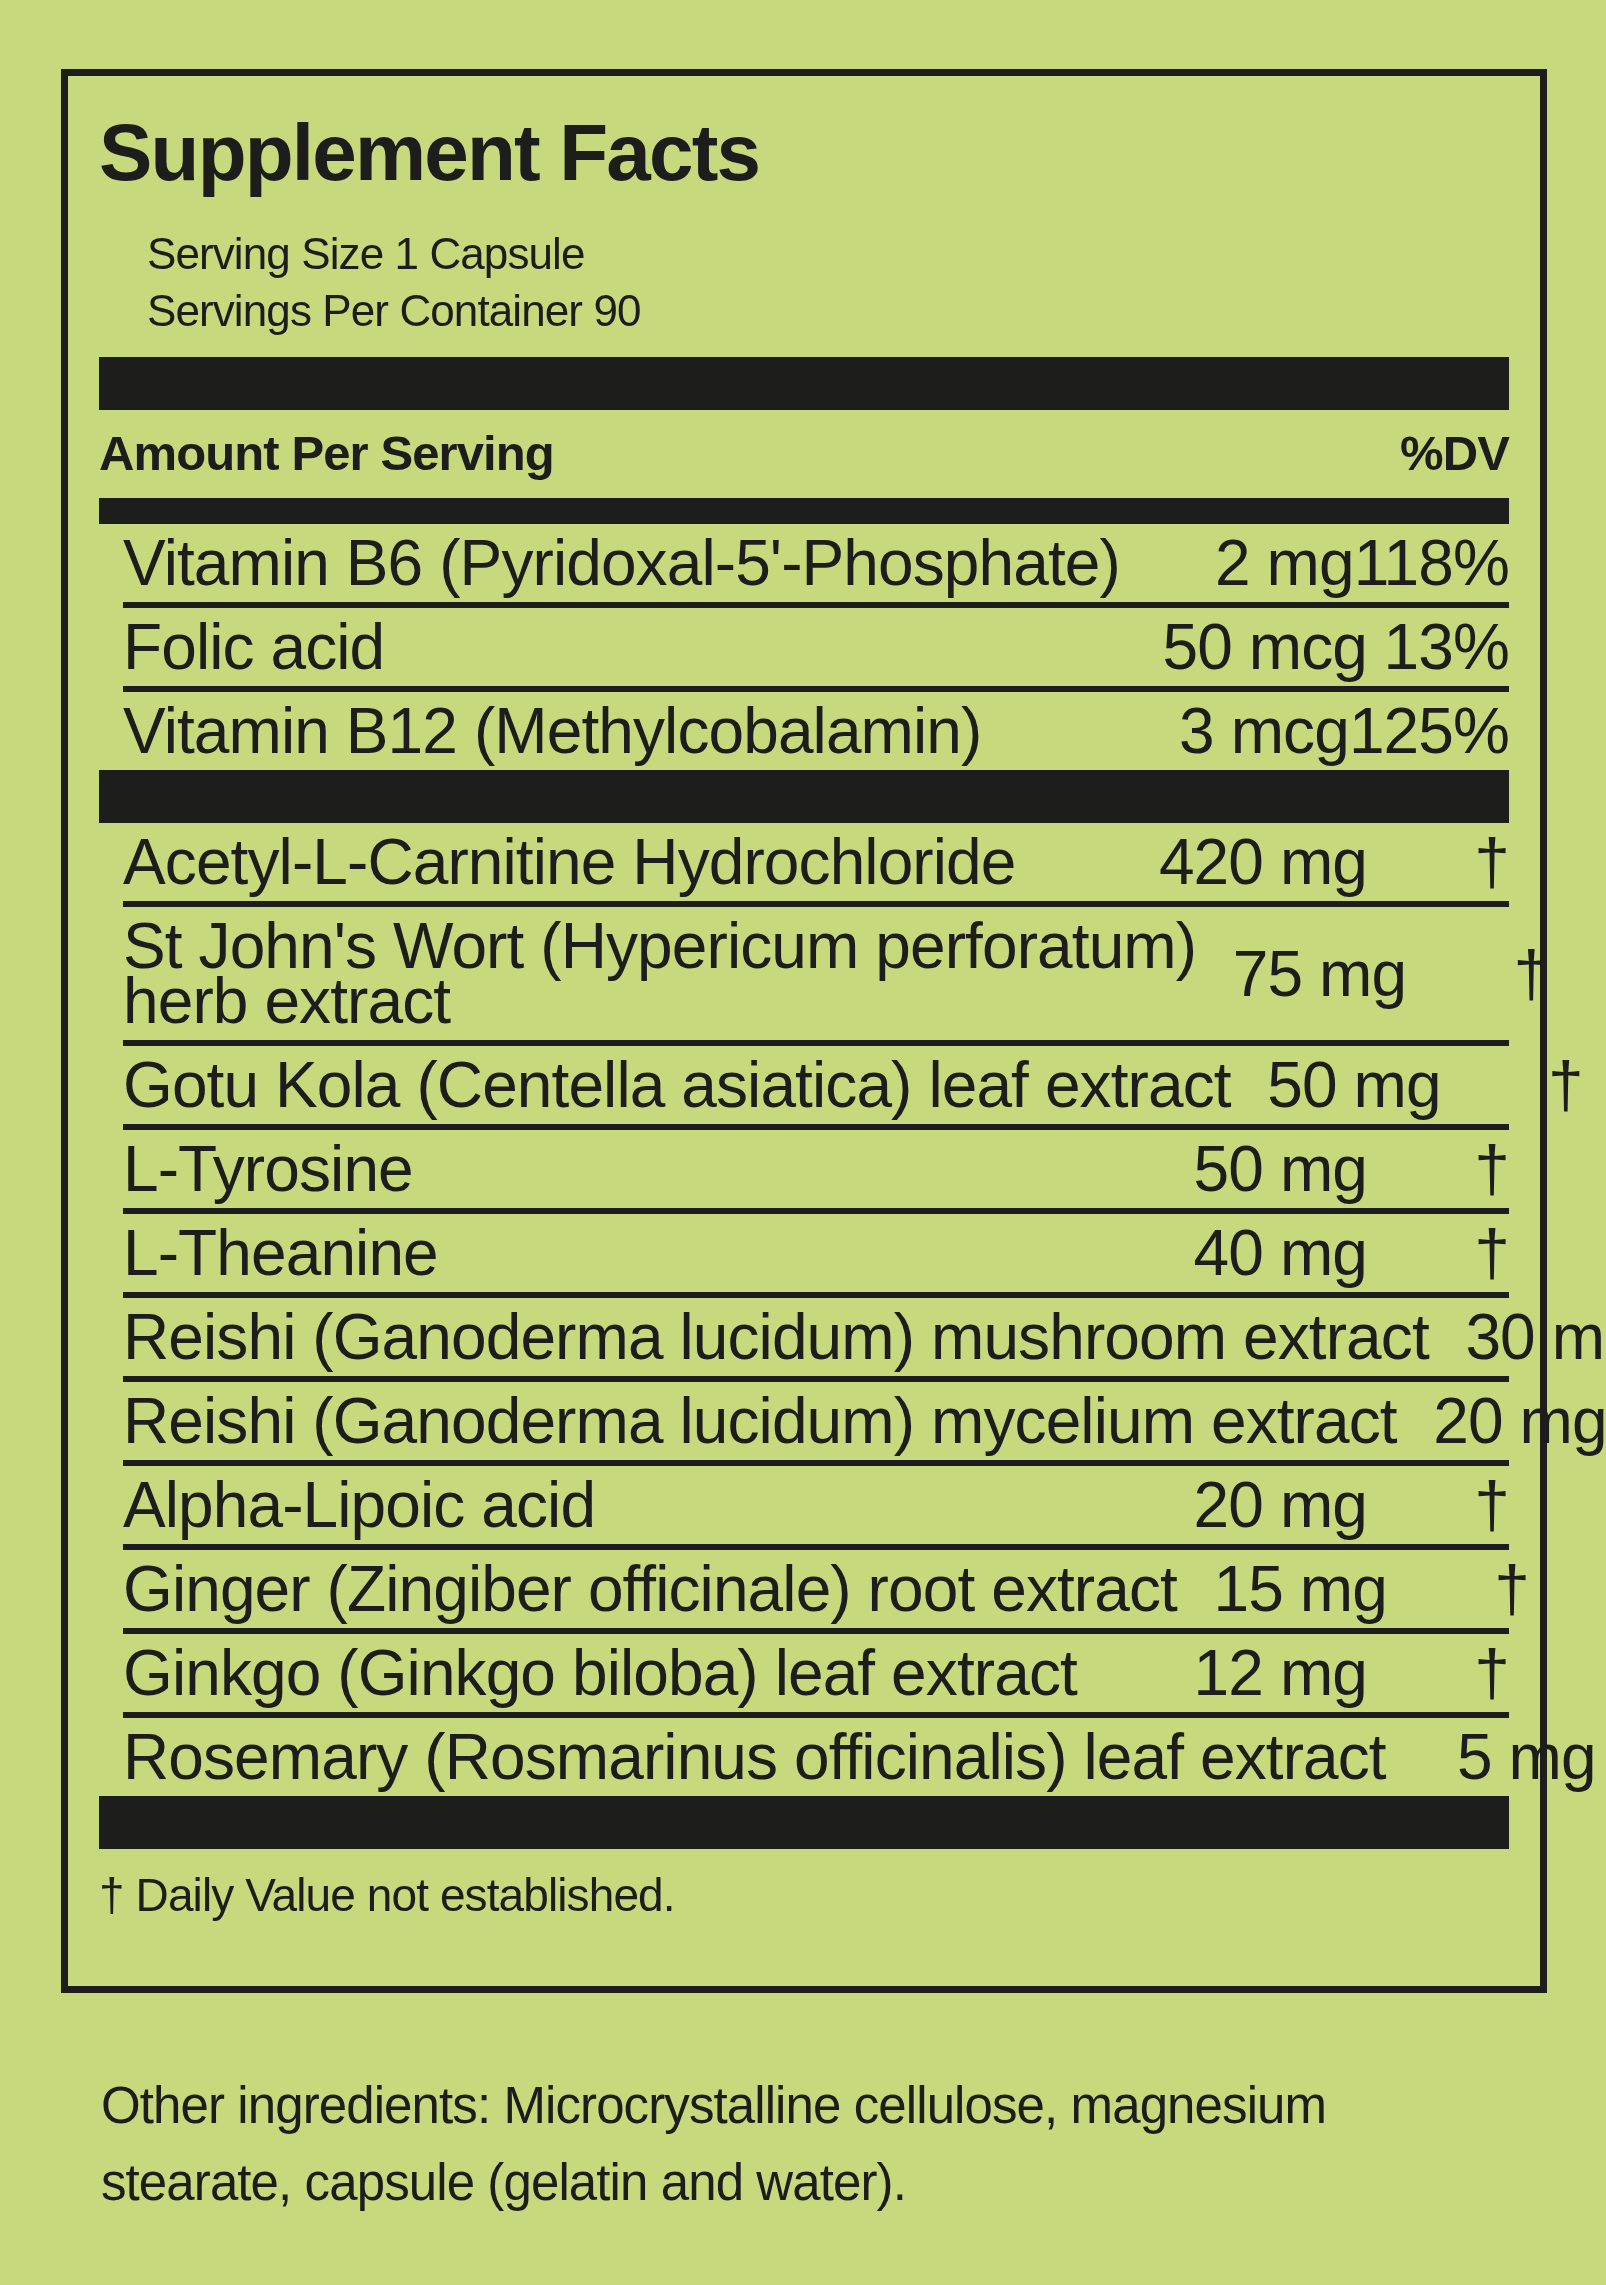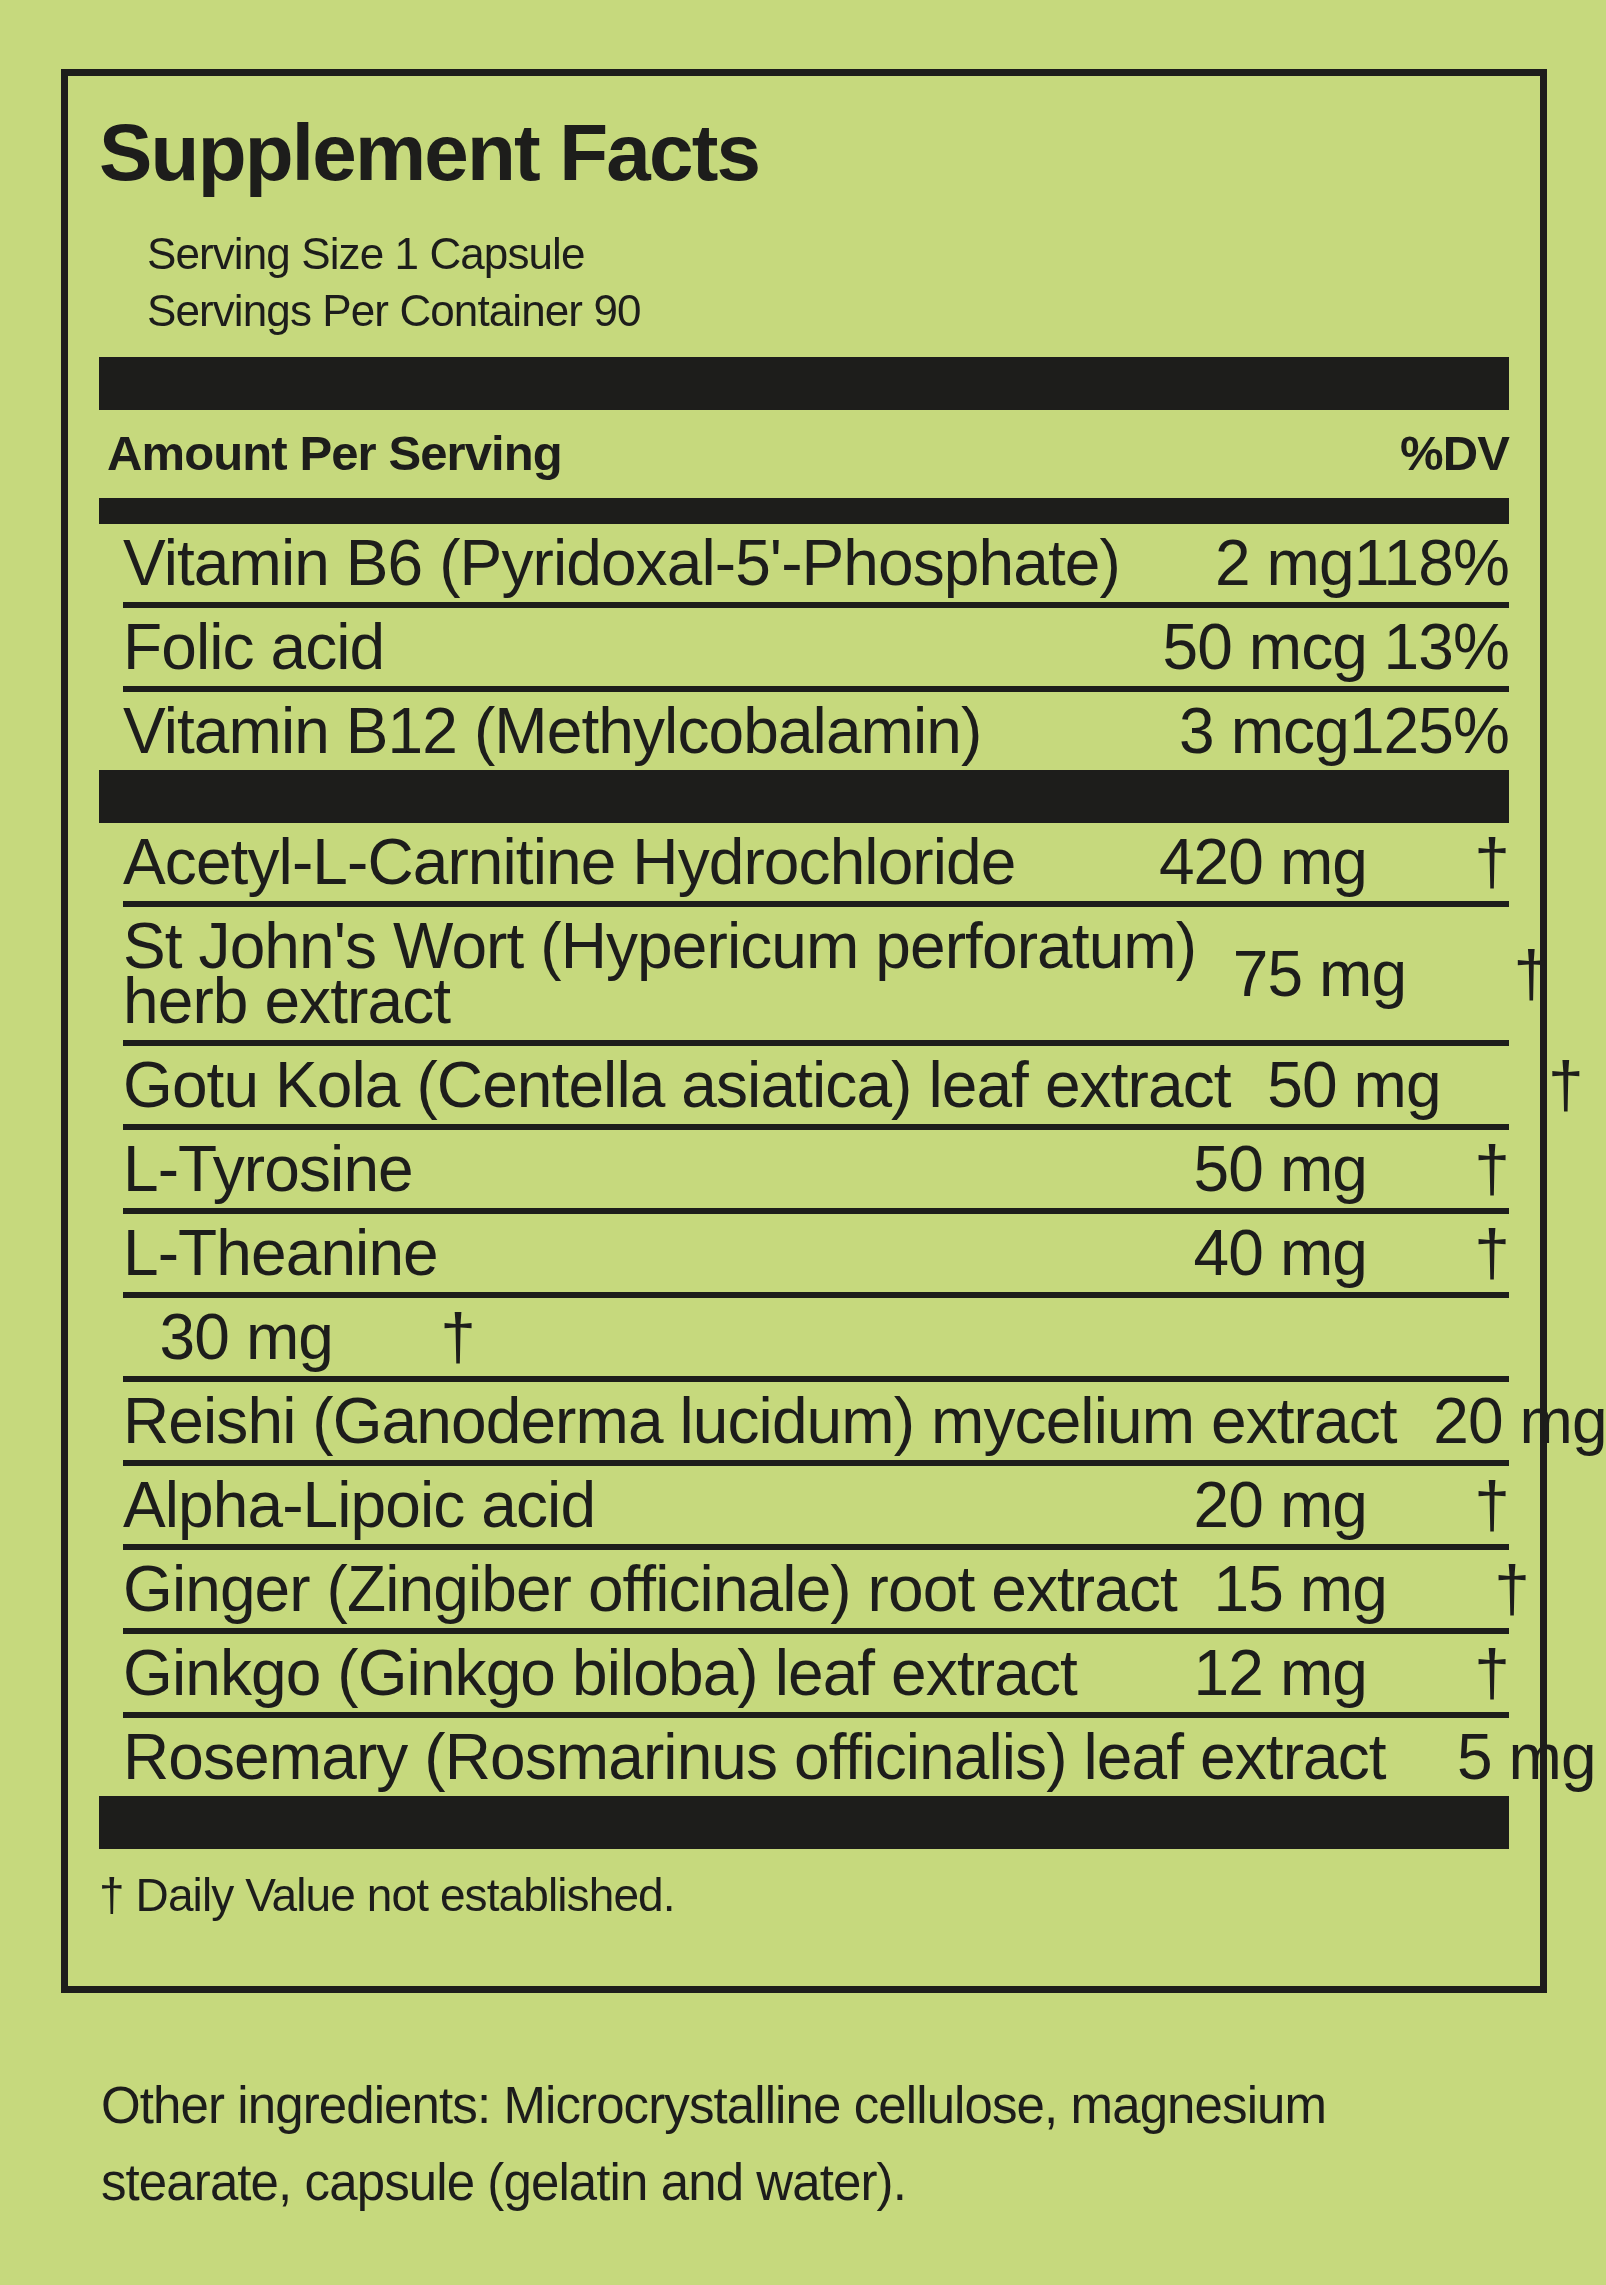--- a/index.html
+++ b/index.html
@@ -48,21 +48,20 @@
 
   .header-row {
     display: flex;
     align-items: baseline;
     justify-content: space-between;
     padding: 16.4px 0 16.4px 0;
     font-size: 49px;
     line-height: 55px;
     font-weight: 700;
     letter-spacing: -0.9px;
-    margin-left: 8px;
   }
 
   .row {
     display: flex;
     align-items: center;
     padding: 12px 0 11px 0;
     border-bottom: 6.4px solid var(--ink, #1d1d1b);
     font-size: 64px;
     line-height: 55px;
     letter-spacing: -0.9px;
@@ -153,20 +152,21 @@
     <span class="name">L-Tyrosine</span>
     <span class="amount">50 mg</span>
     <span class="dv">†</span>
   </div>
   <div class="row">
     <span class="name">L-Theanine</span>
     <span class="amount">40 mg</span>
     <span class="dv">†</span>
   </div>
   <div class="row">
+    <span class="name">Reishi (Ganoderma lucidum) mushroom extract</span>
     <span class="amount">30 mg</span>
     <span class="dv">†</span>
   </div>
   <div class="row">
     <span class="name">Reishi (Ganoderma lucidum) mycelium extract</span>
     <span class="amount">20 mg</span>
     <span class="dv">†</span>
   </div>
   <div class="row">
     <span class="name">Alpha-Lipoic acid</span>

